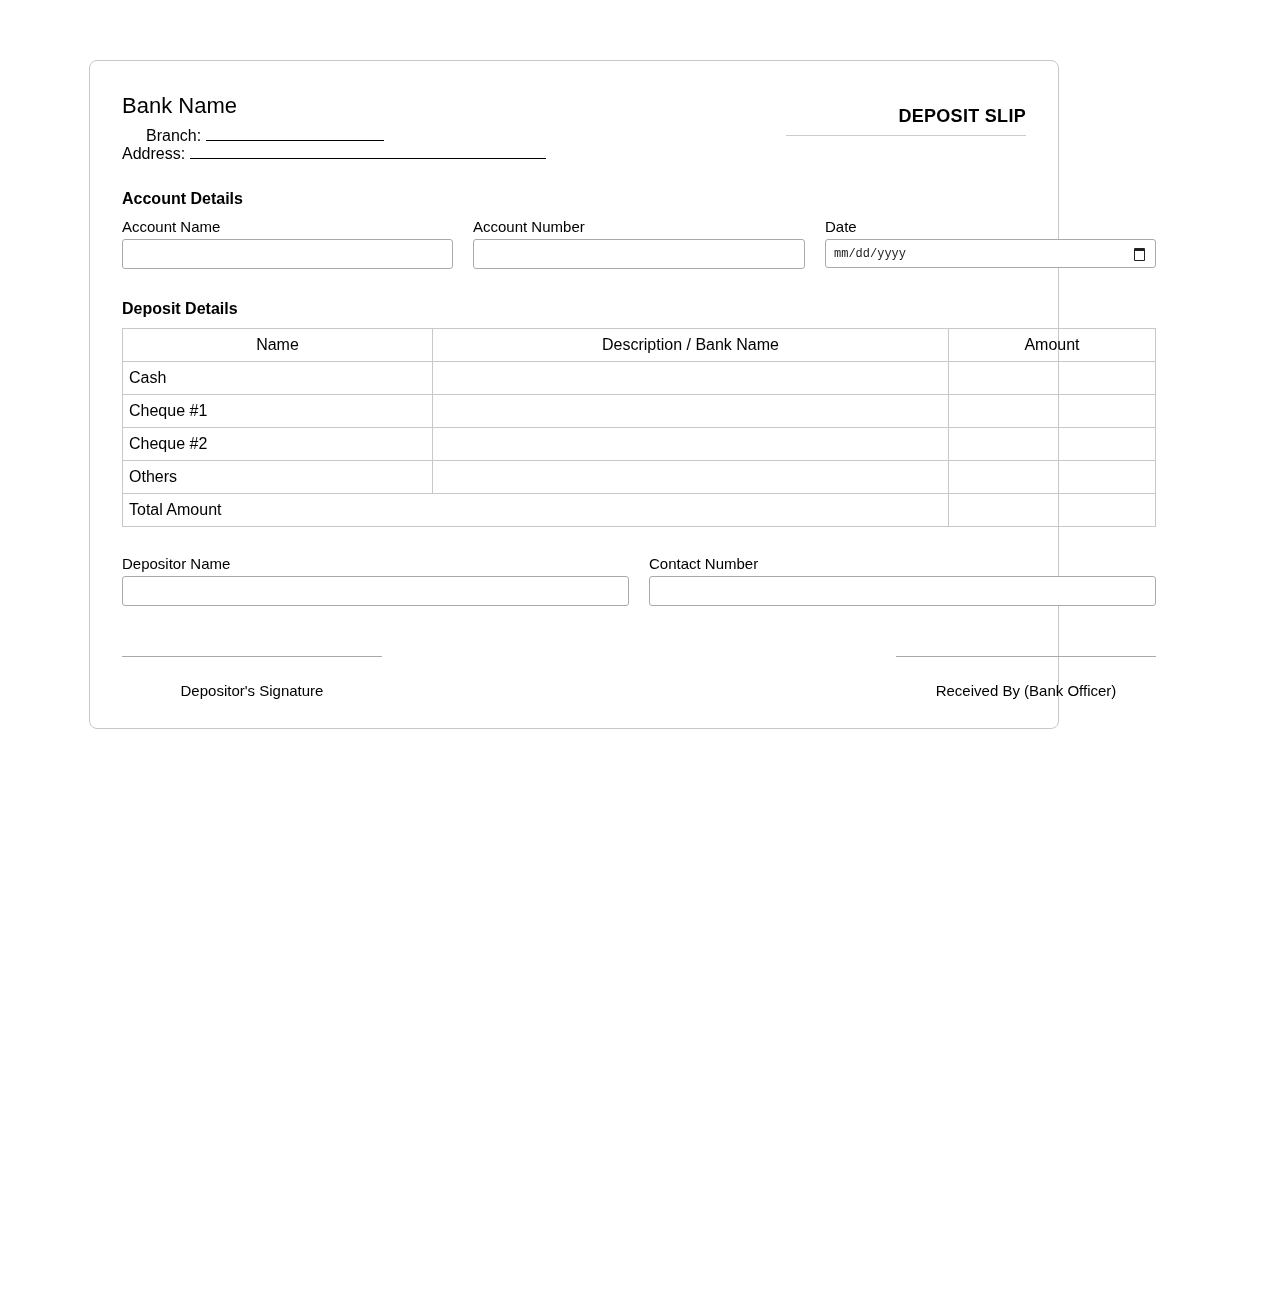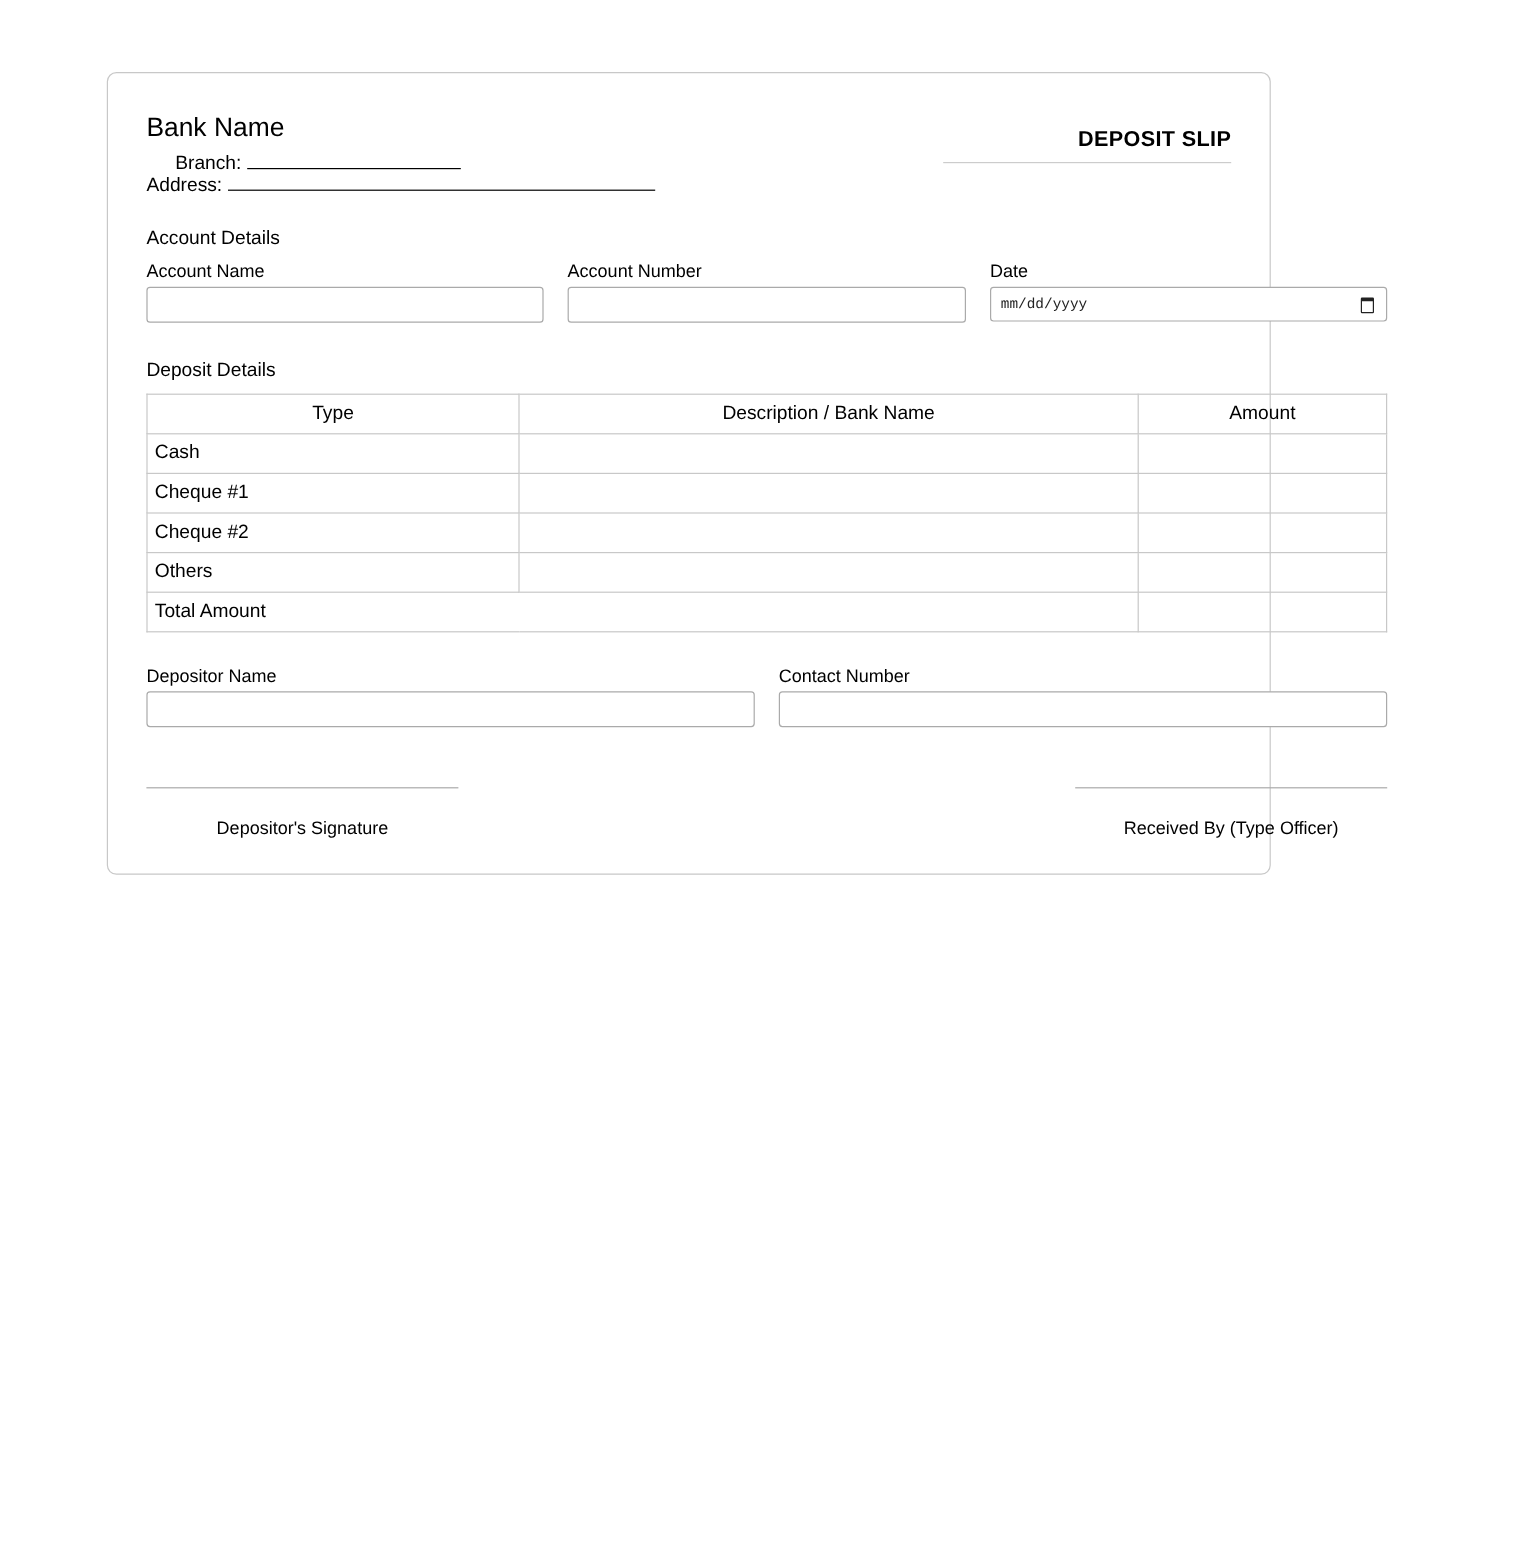--- a/index.html
+++ b/index.html
@@ -4,21 +4,21 @@
 <style>
   html, body { margin:0; padding:0; background:#fff; }
   body { width:1278px; height:1300px; position:relative; font-family:"Liberation Sans", sans-serif; color:#000; }
   .card { position:absolute; left:89px; top:60px; width:970px; height:669px; border:1px solid #c8c8c8; border-radius:8px; box-sizing:border-box; }
   .abs { position:absolute; }
   .bank-name { left:32px; top:32px; font-size:22px; }
   .line-text { font-size:16px; line-height:18px; }
   .uline { display:inline-block; border-bottom:1px solid #000; height:14px; vertical-align:baseline; }
   .title { right:32px; top:45px; font-size:18px; font-weight:bold; letter-spacing:0.3px; }
   .title-rule { right:32px; top:74px; width:240px; border-top:1px solid #ccc; }
-  .section { font-size:16px; font-weight:normal; }
+  .section { font-size:16px; font-weight:bold; }
   .lbl { font-size:15px; }
   .input { position:absolute; height:30px; border:1px solid #aaa; border-radius:3px; box-sizing:border-box; background:#fff; }
   .date-text { position:absolute; left:8px; top:7px; font-family:"Liberation Mono", monospace; font-size:12px; color:#222; }
   .cal-icon { position:absolute; right:10px; top:8px; width:9px; height:9px; border:1.5px solid #222; border-top-width:3px; border-radius:1px; }
   table { position:absolute; left:32px; top:267px; width:1034px; border-collapse:collapse; font-size:16px; }
   td, th { border:1px solid #c8c8c8; height:32px; padding:0 6px; font-weight:normal; }
   th { text-align:center; }
   .total { font-weight:normal; }
   .sig-line { position:absolute; top:595px; width:260px; border-top:1px solid #aaa; }
   .sig-lbl { position:absolute; top:621px; width:260px; text-align:center; font-size:15px; }
@@ -47,21 +47,21 @@
   <div class="abs lbl" style="left:735px; top:157px;">Date</div>
   <div class="input" style="left:735px; top:178px; width:331px; height:29px;">
     <span class="date-text">mm/dd/yyyy</span>
     <span class="cal-icon"></span>
   </div>
 
   <div class="abs section" style="left:32px; top:239px;">Deposit Details</div>
   <table>
     <tbody>
         <tr>
-      <th style="width:297px;">Type</th>
+      <th style="width:297px;">Name</th>
       <th style="width:503px;">Description / Bank Name</th>
       <th>Amount</th>
     </tr>
     <tr>
       <td>Cash</td>
       <td></td>
       <td></td>
     </tr>
     <tr>
       <td>Cheque #1</td>
@@ -86,14 +86,14 @@
     </table>
 
   <div class="abs lbl" style="left:32px; top:494px;">Depositor Name</div>
   <div class="input" style="left:32px; top:515px; width:507px;"></div>
   <div class="abs lbl" style="left:559px; top:494px;">Contact Number</div>
   <div class="input" style="left:559px; top:515px; width:507px;"></div>
 
   <div class="sig-line" style="left:32px;"></div>
   <div class="sig-lbl" style="left:32px;">Depositor's Signature</div>
   <div class="sig-line" style="left:806px;"></div>
-  <div class="sig-lbl" style="left:806px;">Received By (Type Officer)</div>
+  <div class="sig-lbl" style="left:806px;">Received By (Bank Officer)</div>
 </div>
 
 </body></html>

